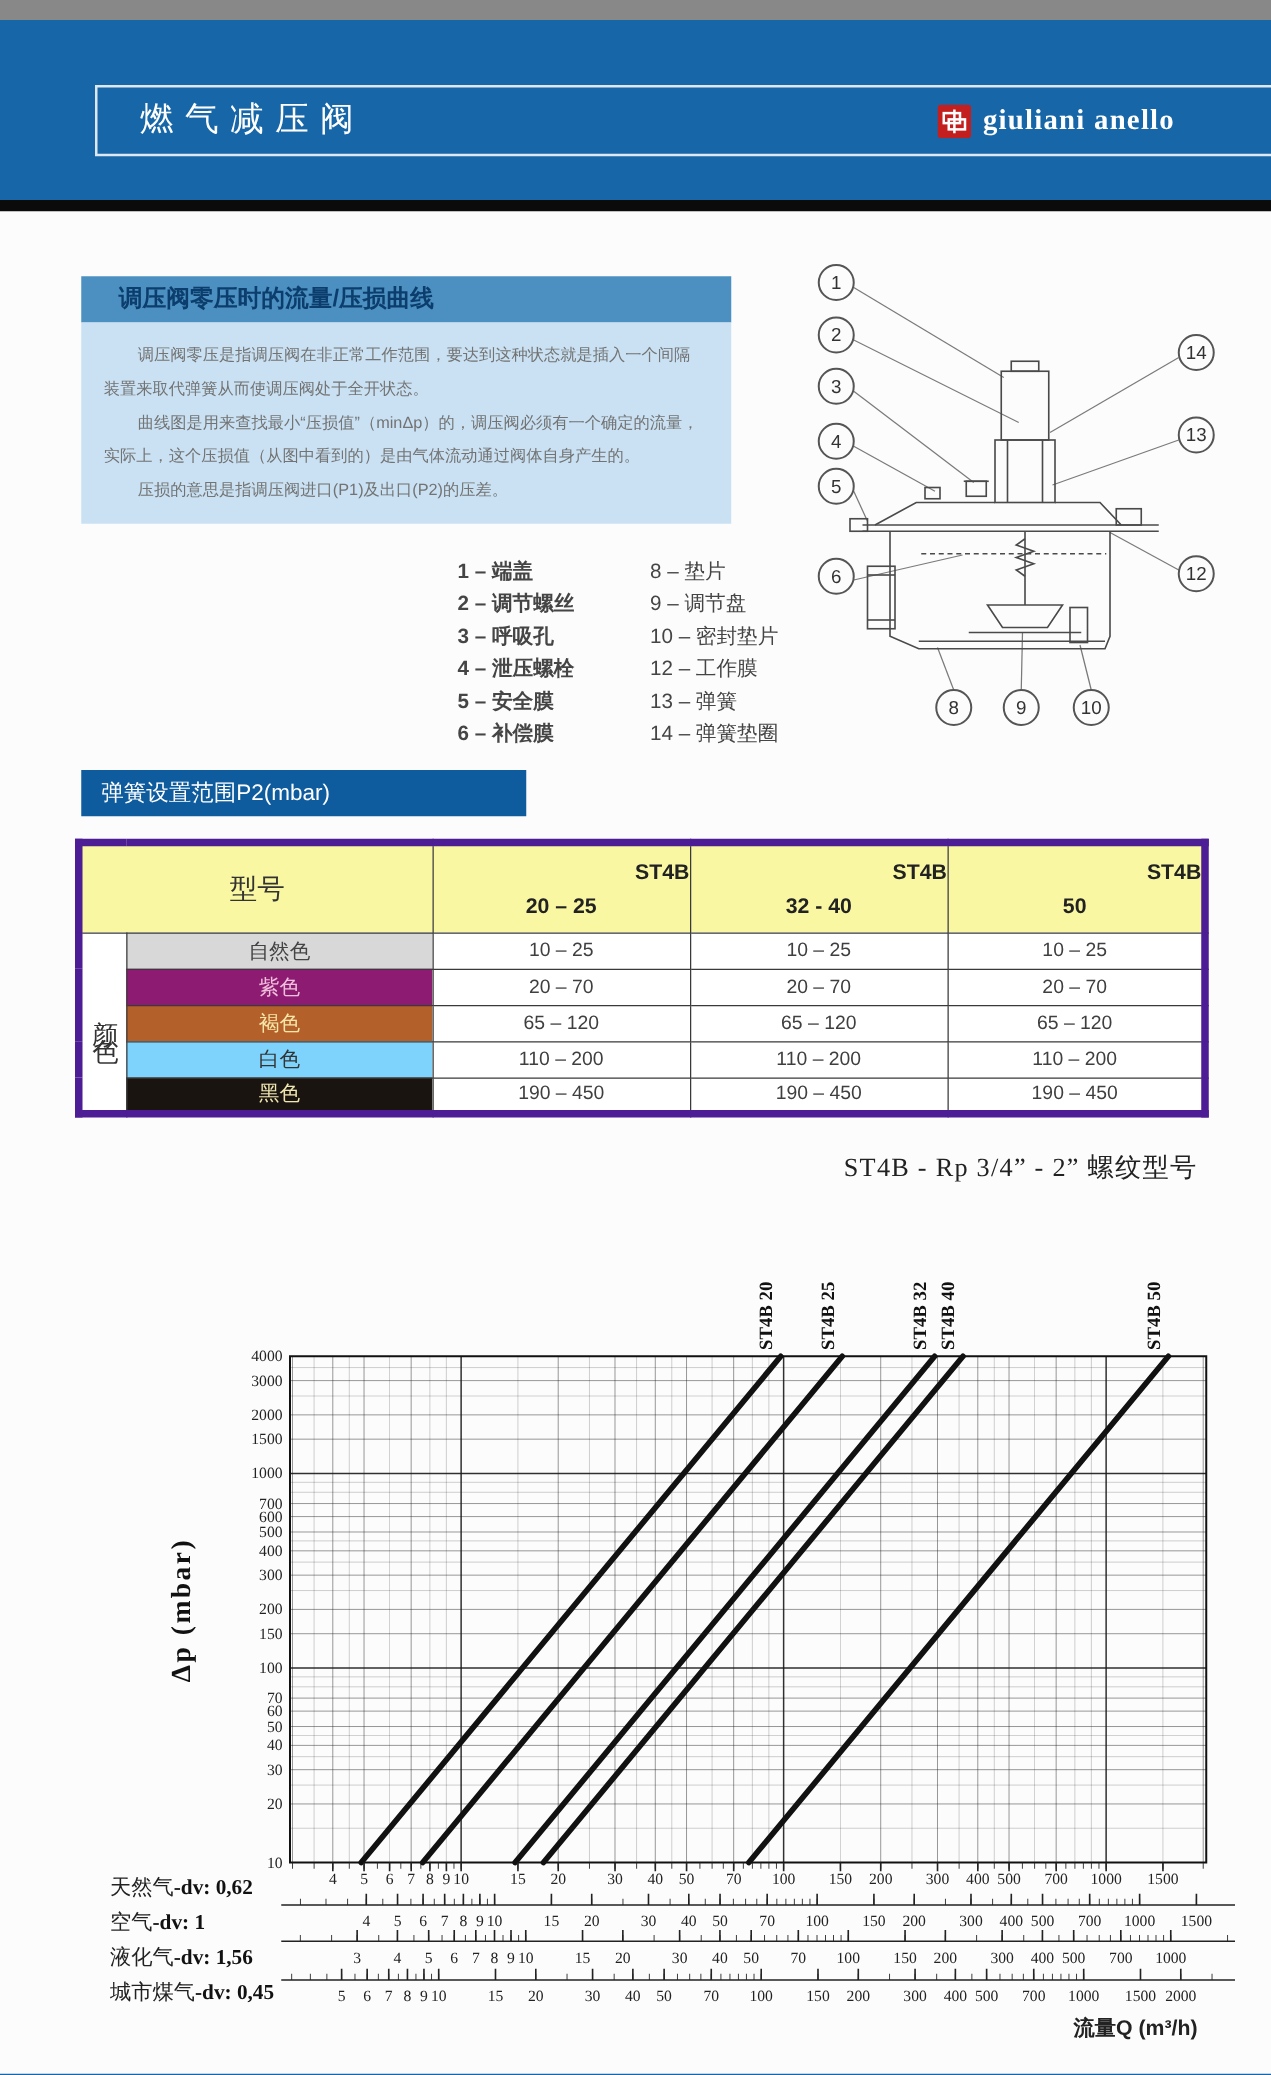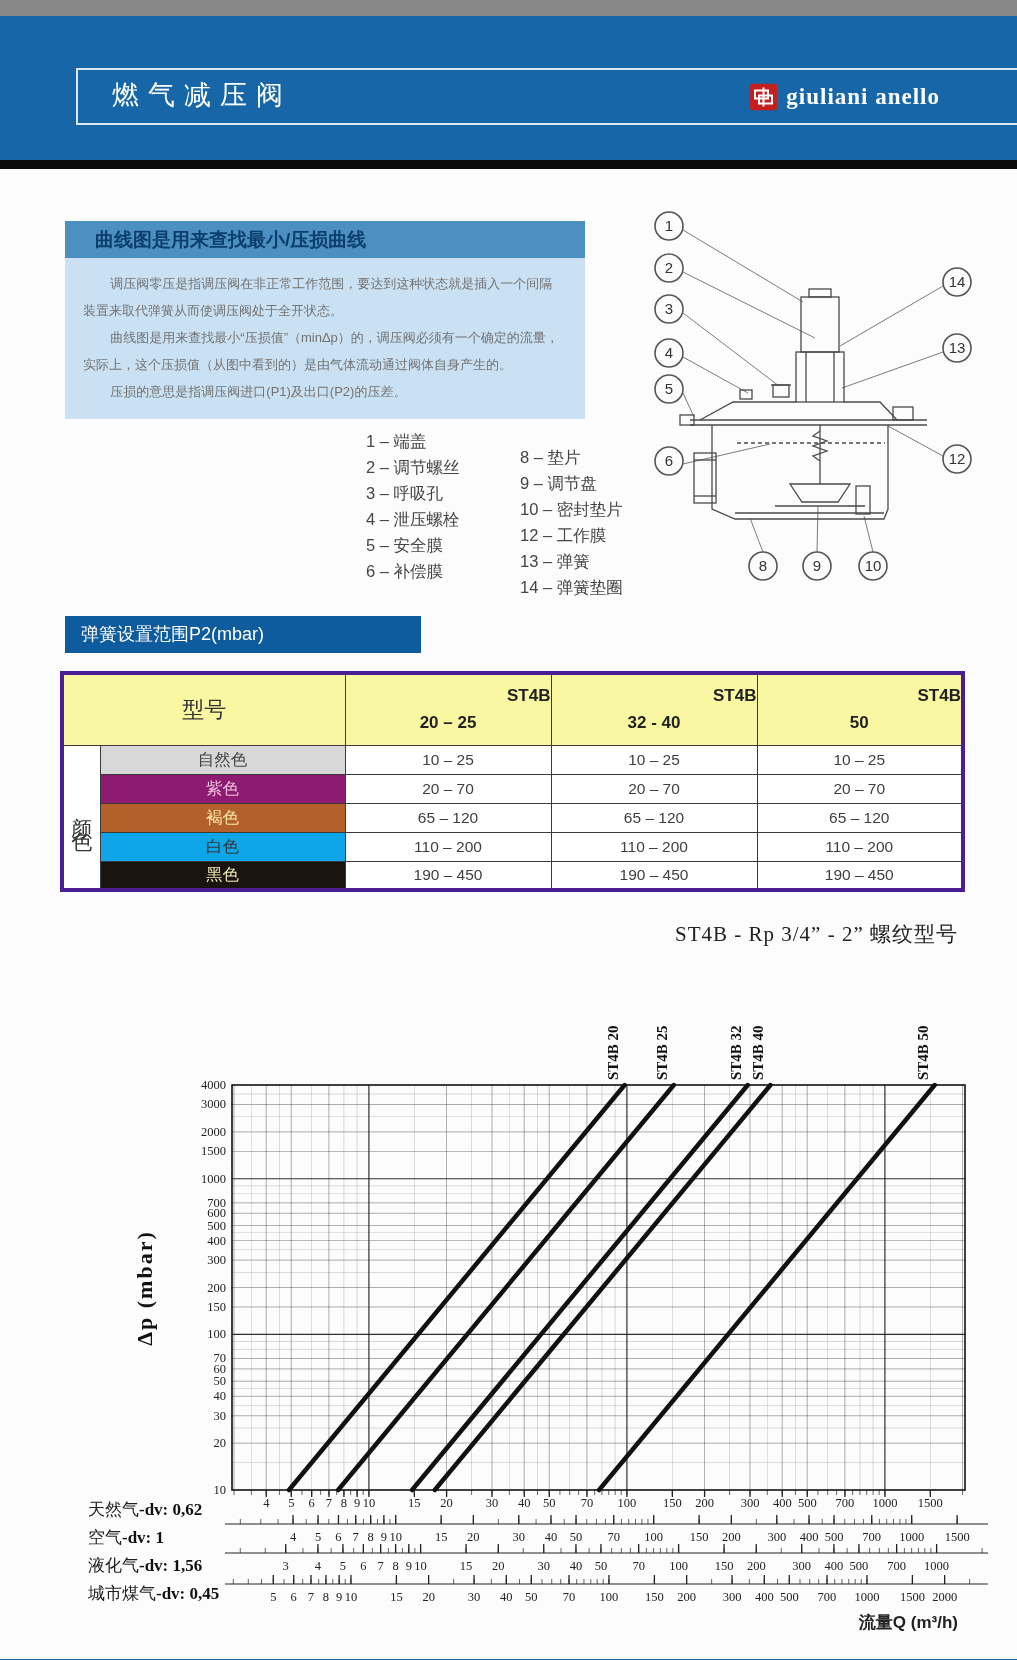--- a/index.html
+++ b/index.html
@@ -12,37 +12,37 @@
   .brand{position:absolute;right:78px;top:50%;transform:translateY(-50%);display:flex;align-items:center;gap:9px;}
   .brand-name{color:#ffffff;font-family:"Liberation Serif",serif;font-weight:bold;font-size:23px;letter-spacing:1px;}
   .black-bar{position:absolute;left:0;top:144px;width:1017px;height:9px;background:#0b0b0b;}
   
   .intro{position:absolute;left:65px;top:205px;width:520px;}
   .intro-title{height:37px;line-height:37px;background:#4b90c1;color:#0c3e6d;font-size:19px;font-weight:bold;padding-left:30px;}
   .intro-body{background:#c9e1f3;padding:12px 24px 14px 18px;font-size:13px;color:#737373;line-height:27px;}
   .intro-body p{margin:0;text-indent:2.1em;}
   
   .parts-col{position:absolute;font-size:16.5px;color:#454545;line-height:26px;}
-  .parts-left{left:366px;top:412px;}
+  .parts-left{left:366px;top:428px;font-weight:bold;}
   .parts-right{left:520px;top:428px;}
   
   .banner{position:absolute;left:65px;top:600px;width:356px;height:37px;background:#0e5c9e;color:#ffffff;
           font-size:18px;line-height:37px;padding-left:16px;box-sizing:border-box;}
   
   .spring{position:absolute;left:60px;top:655px;border-collapse:collapse;table-layout:fixed;}
   .spring td{border:1px solid #3a3a3a;padding:0;text-align:center;vertical-align:middle;background:#ffffff;}
   .spring .yellow{background:#f9f7a2;}
   .spring .model-name{font-weight:bold;font-size:17px;color:#222;text-align:right;}
   .spring .model-range{font-weight:bold;font-size:17px;color:#222;margin-top:7px;}
   .spring .xinghao{font-size:22px;color:#333;}
   .spring .color-col{font-size:21px;color:#333;}
   .spring .color-col span{writing-mode:vertical-lr;letter-spacing:14px;}
   .spring .cname{font-size:16.5px;}
   .spring .val{font-size:15.5px;color:#3f3f3f;}
-  .outer{border:4px solid #4c1d95;}
+  .outer{border:6px solid #4c1d95;}
   
   .tick{font:12.5px "Liberation Serif",serif;fill:#222;}
   .serlab{font:bold 15px "Liberation Serif",serif;fill:#111;}
   .ctitle{font:21px "Liberation Serif",serif;fill:#222;letter-spacing:1px;}
   .ylab{font:bold 22px "Liberation Serif",serif;fill:#111;letter-spacing:2px;}
   .xlab{font:bold 17px "Liberation Sans",sans-serif;fill:#222;}
   .gas-name{font:17px "Liberation Serif",serif;fill:#222;}
   .gas-dv{font:bold 17px "Liberation Serif",serif;fill:#111;}
   .callout{font:15px "Liberation Sans",sans-serif;fill:#333;}
   .sketch{stroke:#4a4a4a;fill:none;stroke-width:1.3px;}
@@ -64,21 +64,21 @@
           <rect x="9" y="12" width="13" height="8" fill="none" stroke="#ffffff" stroke-width="2"></rect>
           <line x1="13.5" y1="4" x2="13.5" y2="23" stroke="#ffffff" stroke-width="2"></line>
         </svg>
         <span class="brand-name">giuliani anello</span>
       </div>
     </div>
   </div>
   <div class="black-bar"></div>
 
   <div class="intro">
-    <div class="intro-title">曲线图是用来查找最小/压损曲线</div>
+    <div class="intro-title">调压阀零压时的流量/压损曲线</div>
     <div class="intro-body">
       <p>调压阀零压是指调压阀在非正常工作范围，要达到这种状态就是插入一个间隔装置来取代弹簧从而使调压阀处于全开状态。</p>
       <p>曲线图是用来查找最小“压损值”（minΔp）的，调压阀必须有一个确定的流量，实际上，这个压损值（从图中看到的）是由气体流动通过阀体自身产生的。</p>
       <p>压损的意思是指调压阀进口(P1)及出口(P2)的压差。</p>
     </div>
   </div>
 
   <div class="parts-col parts-left">
     <div>1 – 端盖</div>
     <div>2 – 调节螺丝</div>
@@ -209,21 +209,21 @@
       <td class="val">20 – 70</td>
       <td class="val">20 – 70</td>
     </tr>
     <tr style="height:29px">
       <td class="cname" style="background: rgb(180, 96, 43); color: rgb(246, 231, 169);">褐色</td>
       <td class="val">65 – 120</td>
       <td class="val">65 – 120</td>
       <td class="val">65 – 120</td>
     </tr>
     <tr style="height:29px">
-      <td class="cname" style="background: #0ea5e9; color: rgb(51, 51, 51);">白色</td>
+      <td class="cname" style="background: #7dd3fc; color: rgb(51, 51, 51);">白色</td>
       <td class="val">110 – 200</td>
       <td class="val">110 – 200</td>
       <td class="val">110 – 200</td>
     </tr>
     <tr style="height:29px">
       <td class="cname" style="background: rgb(25, 20, 16); color: rgb(239, 230, 176);">黑色</td>
       <td class="val">190 – 450</td>
       <td class="val">190 – 450</td>
       <td class="val">190 – 450</td>
     </tr>

